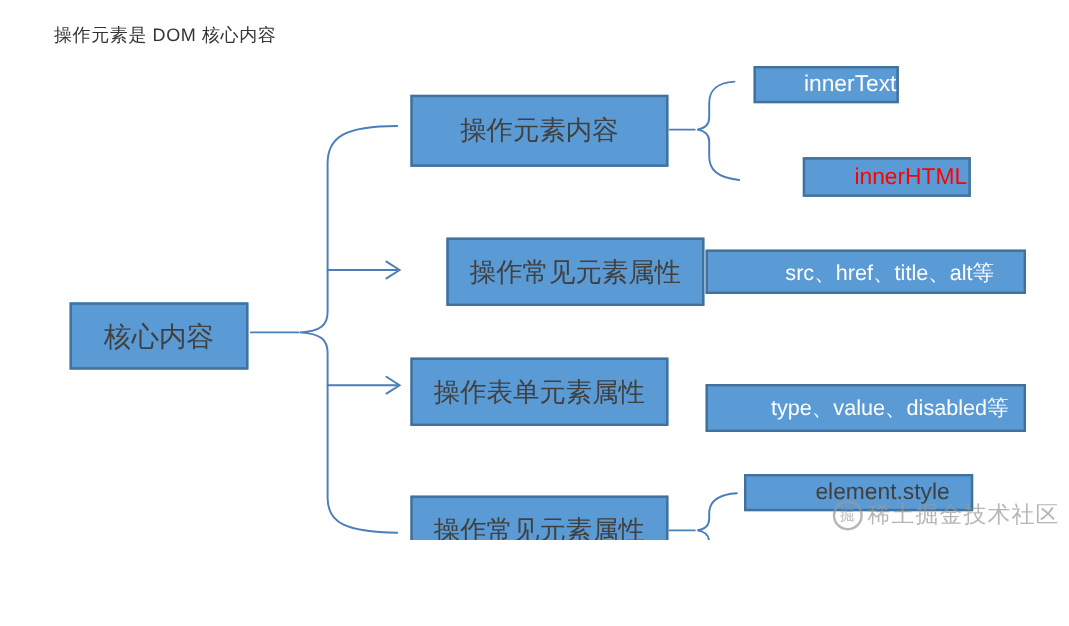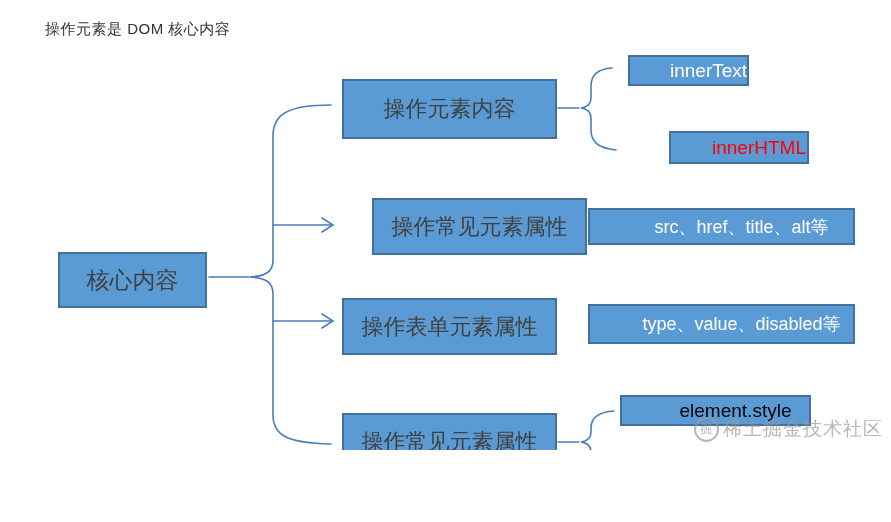--- a/index.html
+++ b/index.html
@@ -88,21 +88,21 @@
   <div class="node node-root">核心内容</div>
 
   <div class="node node-branch node-b1">操作元素内容</div>
   <div class="node node-branch node-b2">操作常见元素属性</div>
   <div class="node node-branch node-b3">操作表单元素属性</div>
   <div class="node node-branch node-b4">操作常见元素属性</div>
 
   <div class="node node-leaf leaf-innertext" style="color: rgb(255, 255, 255);">innerText</div>
   <div class="node node-leaf leaf-innerhtml" style="color: rgb(255, 0, 0);">innerHTML</div>
   <div class="node node-leaf leaf-common" style="color: rgb(255, 255, 255);">src、href、title、alt等</div>
-  <div class="node node-leaf leaf-form" style="color: rgb(255, 255, 255);">type、value、disabled等</div>
-  <div class="node node-leaf leaf-style" style="color: #000000;">element.style</div>
+  <div class="node node-leaf leaf-form" style="color: rgb(255, 255, 255); margin-top: 16px;">type、value、disabled等</div>
+  <div class="node node-leaf leaf-style" style="color: #404040;">element.style</div>
 
   <div class="watermark">
     <span class="wm-logo">掘</span>
     <span>稀土掘金技术社区</span>
   </div>
 
 </div>
 
 </body></html>

